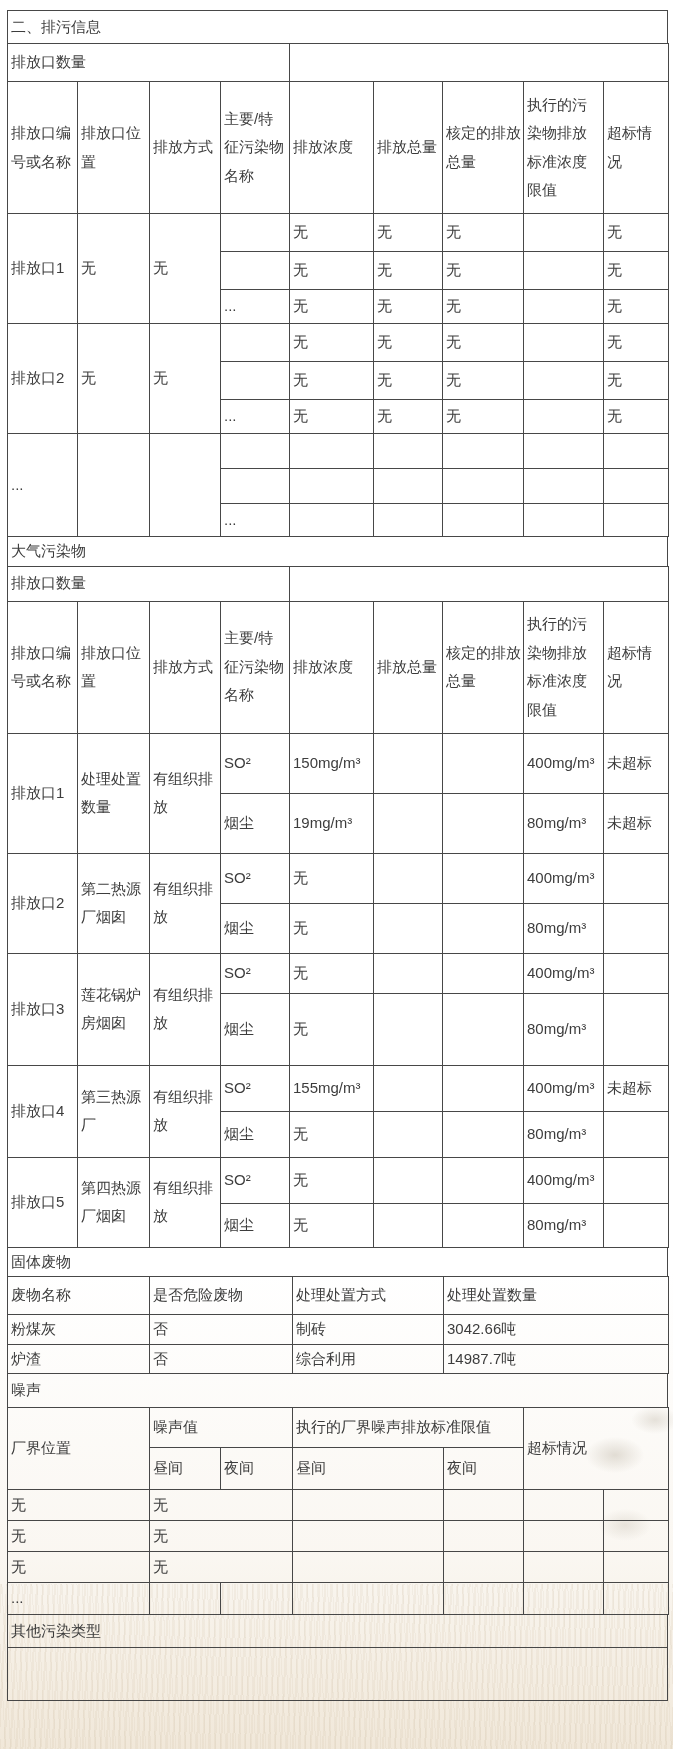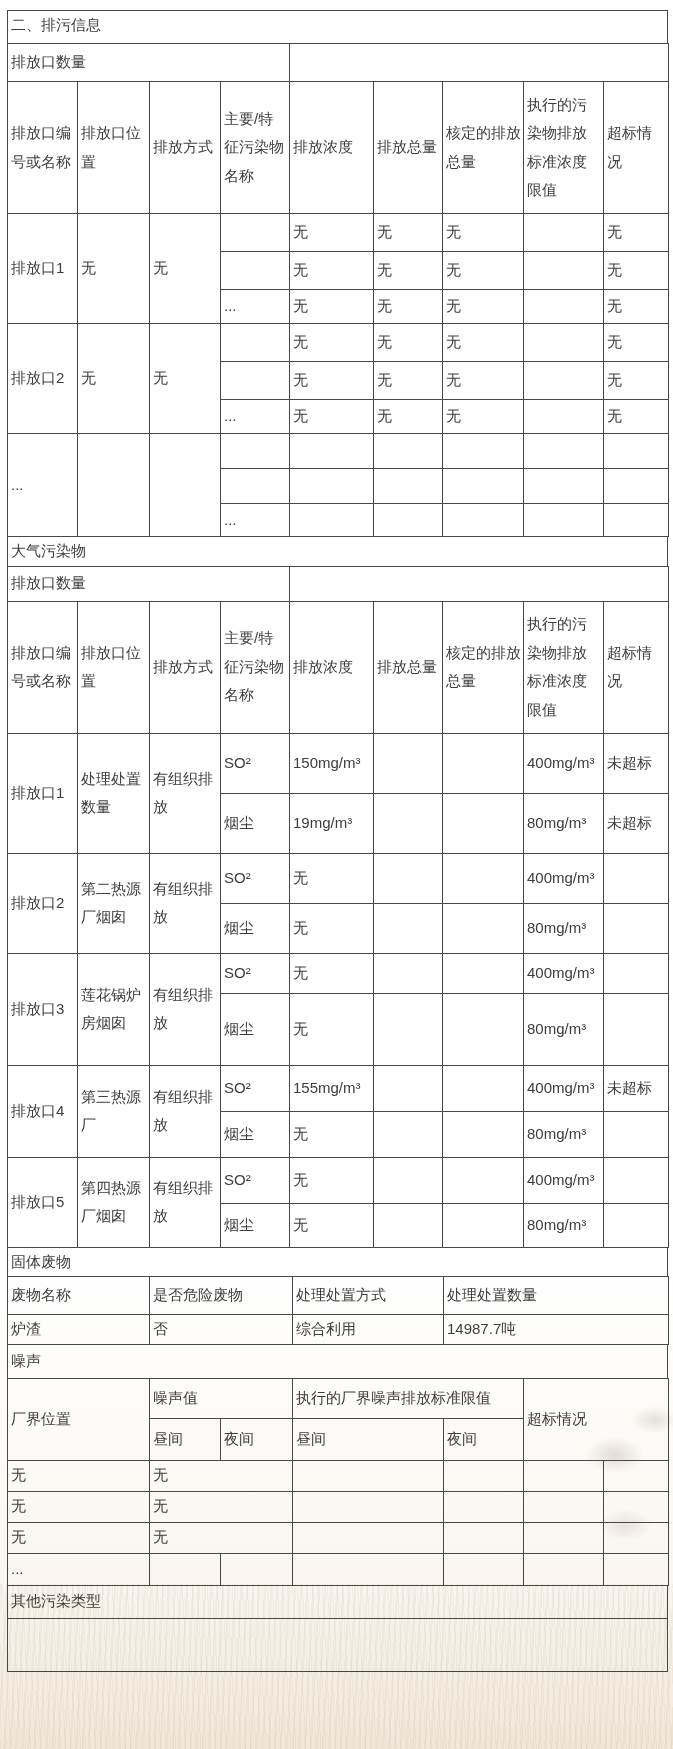--- a/index.html
+++ b/index.html
@@ -16,21 +16,21 @@
       linear-gradient(to bottom, rgba(250,247,242,0) 0%, rgba(246,240,230,0.55) 60%, rgba(239,229,213,0.9) 100%);
   }
   .bg-grass{
     position:absolute;left:0;bottom:0;width:673px;height:165px;z-index:0;opacity:.5;
     background:
       repeating-linear-gradient(93deg, rgba(198,178,148,0.28) 0 2px, rgba(255,255,255,0) 2px 6px),
       repeating-linear-gradient(87deg, rgba(180,162,132,0.2) 0 1px, rgba(255,255,255,0) 1px 5px);
   }
   .doc{position:absolute;left:7px;top:10px;width:661px;z-index:1;}
   table{border-collapse:collapse;table-layout:fixed;width:661px;margin-top:-1px;}
-  .doc > table:first-child{margin-top:0;font-family:Liberation Mono, monospace;}
+  .doc > table:first-child{margin-top:0;}
   td{
     border:1px solid #474747;padding:0 2px 0 3px;font-size:15px;color:#3d3d3d;
     line-height:1.9;vertical-align:middle;word-break:break-all;overflow:hidden;
     background:transparent;
   }
 </style>
 </head>
 <body>
 
 <div class="bg-photo"></div>
@@ -332,20 +332,26 @@
         <col style="width:225px">
       </colgroup>
     <tbody>
         <tr style="height:38px">
       <td>废物名称</td>
       <td>是否危险废物</td>
       <td>处理处置方式</td>
       <td>处理处置数量</td>
     </tr>
     <tr style="height:29px">
+      <td>粉煤灰</td>
+      <td>否</td>
+      <td>制砖</td>
+      <td>3042.66吨</td>
+    </tr>
+    <tr style="height:29px">
       <td>炉渣</td>
       <td>否</td>
       <td>综合利用</td>
       <td>14987.7吨</td>
     </tr>
   </tbody>
     </table>
 
   <table>
     <tbody>

